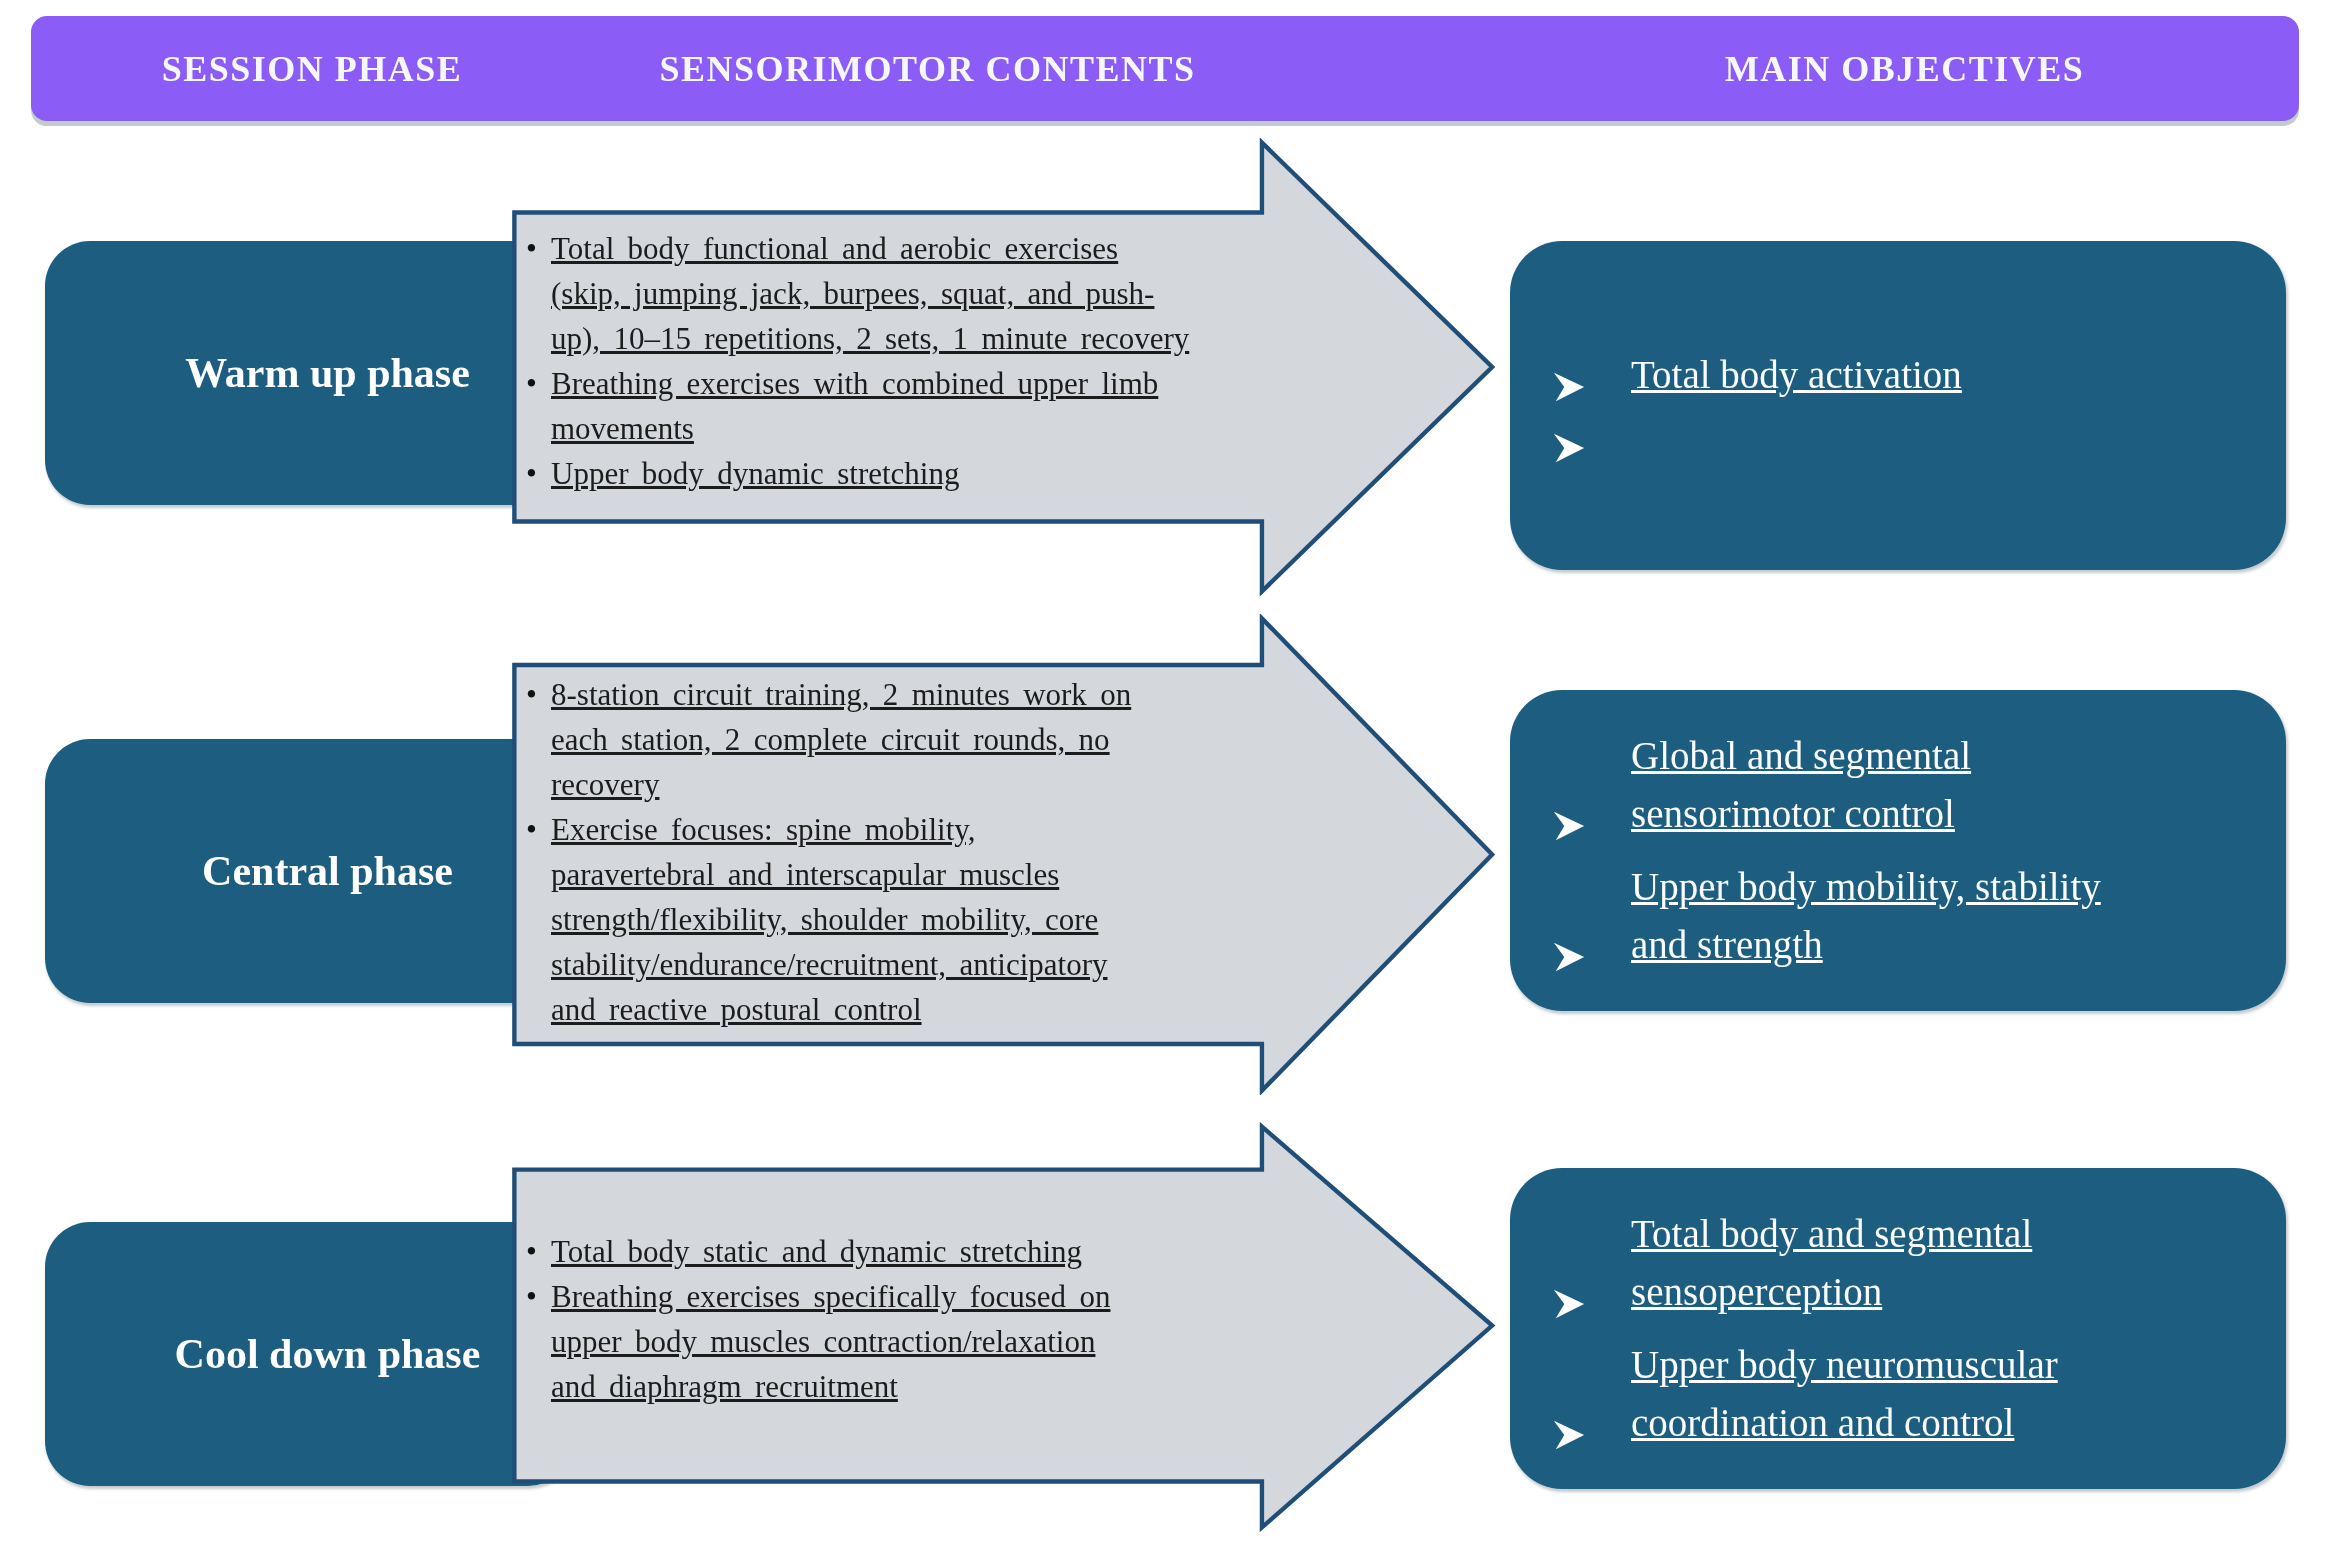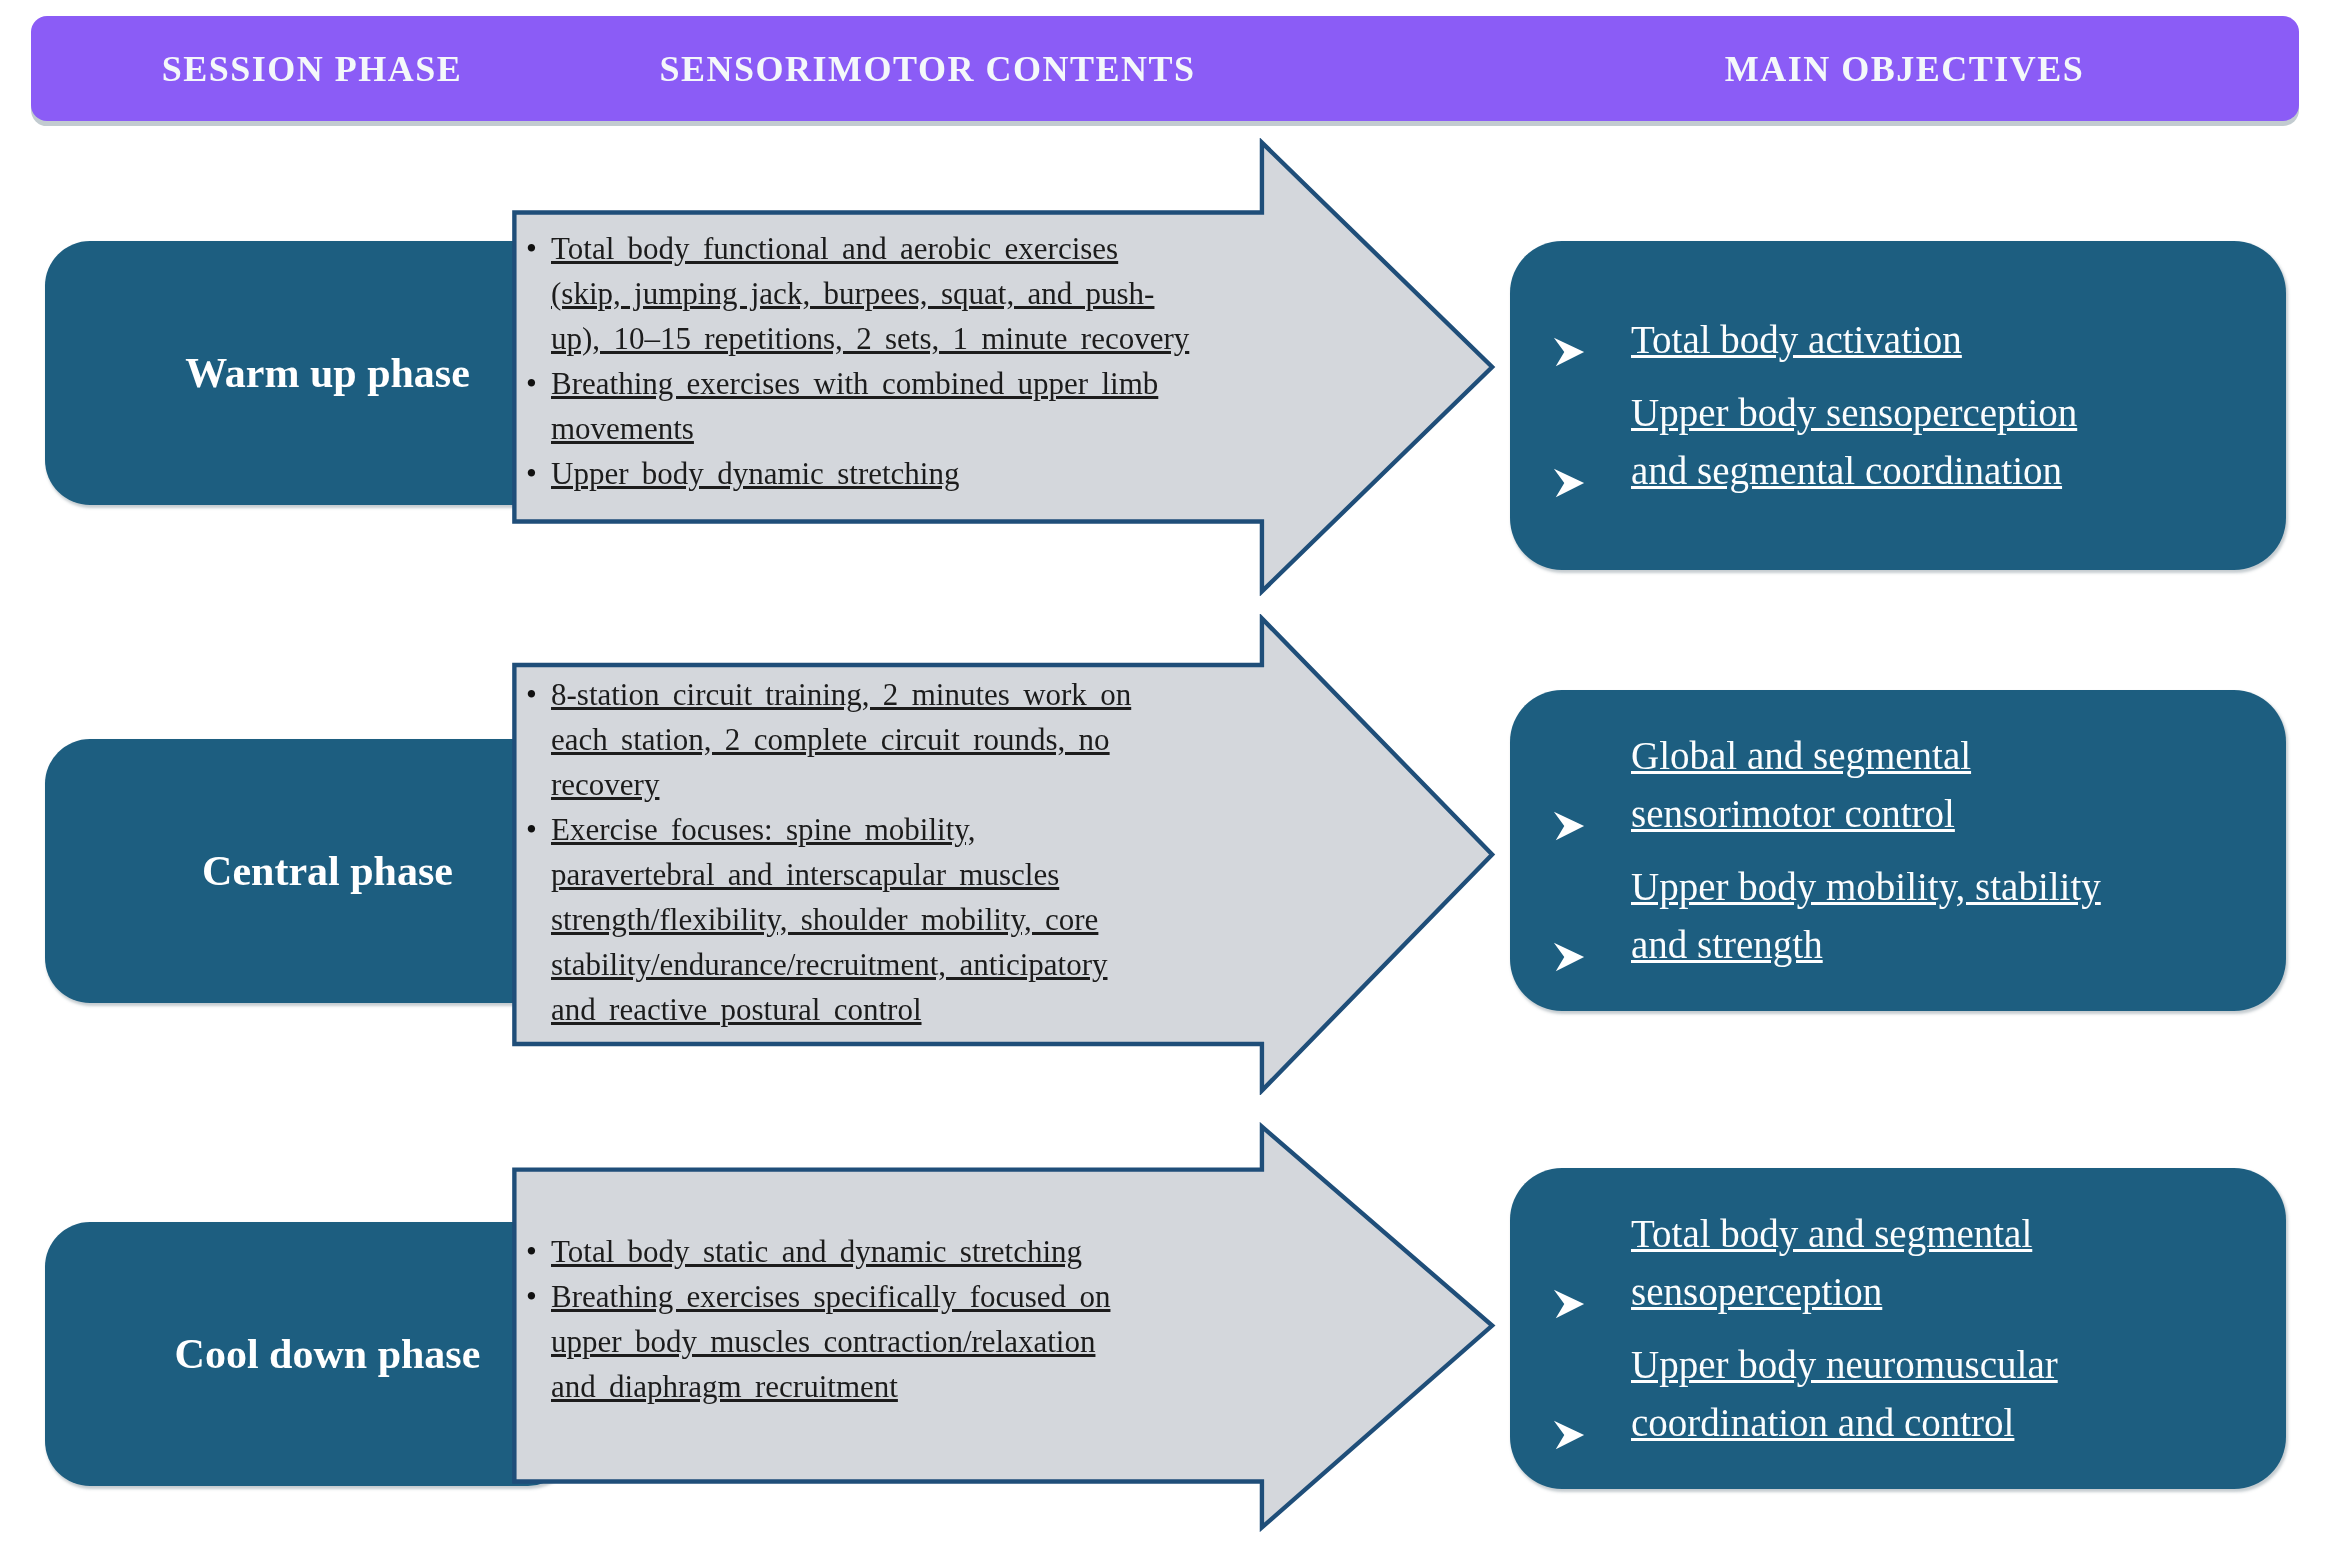--- a/index.html
+++ b/index.html
@@ -134,22 +134,20 @@
   <div class="obj-item">
     <svg class="obj-glyph" viewBox="0 0 36 36">
       <path d="M2,3 L34,18 L4,33 L13,18 Z" fill="#ffffff"></path>
     </svg>
     <span class="obj-text">Total body activation</span>
   </div>
   <div class="obj-item">
     <svg class="obj-glyph" viewBox="0 0 36 36">
       <path d="M2,3 L34,18 L4,33 L13,18 Z" fill="#ffffff"></path>
     </svg>
-    <span class="obj-text">Upper body sensoperception
-and segmental coordination</span>
   </div>
 </div>
 
 <div class="abs phase-box pb2">
   <span>Central phase</span>
 </div>
 
 <svg class="abs arrow-svg" style="left:510px;top:614px;" width="988" height="481" viewBox="0 0 1356 660">
   <polygon class="arrow-shape" points="6,70 1032,70 1032,6 1348,330 1032,654 1032,590 6,590"></polygon>
 </svg>

